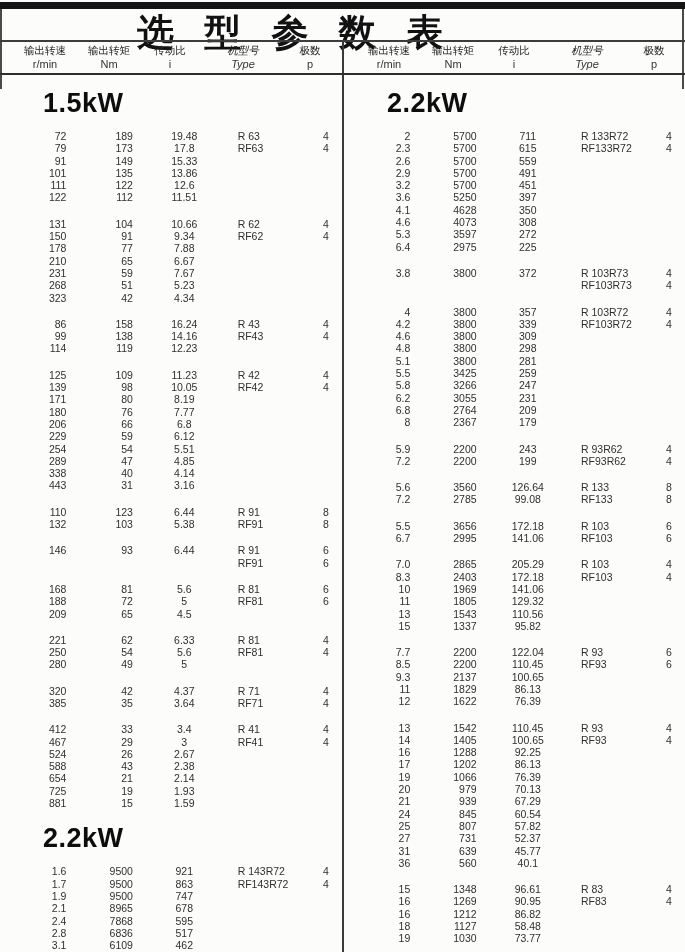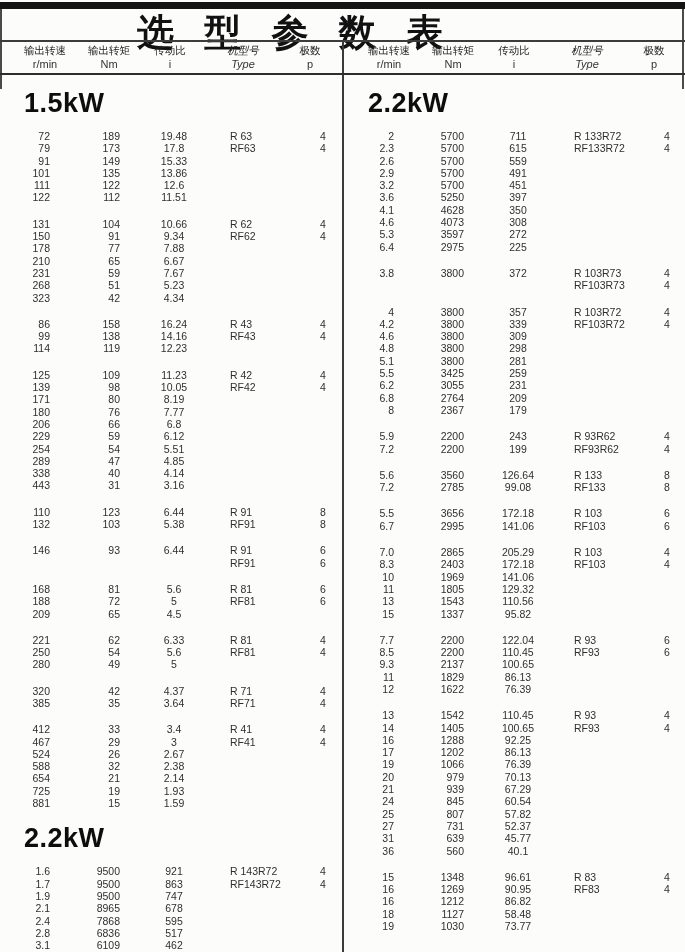--- a/index.html
+++ b/index.html
@@ -28,21 +28,21 @@
   .half{width:342px;position:relative;}
   .half.right-half{border-left:2px solid #3a3a3a;width:341px;}
   .header-band{position:relative;height:33px;}
   .hcell{
     position:absolute;top:2px;transform:translateX(-50%);
     text-align:center;font-size:10.5px;line-height:14px;color:#222;
     white-space:nowrap;
   }
   .hcell .sub{display:block;font-size:11px;color:#333;}
   .h0{left:45px;}.h1{left:109px;}.h2{left:170px;}.h3{left:243px;font-style:italic;}.h4{left:310px;}
-  .half-body{padding-top:0;}
+  .half-body{padding-top:0;padding-left:19px;}
   .section-heading{
     font-size:27px;font-weight:bold;color:#0d0d0d;
     margin:14px 0 9px 24px;letter-spacing:0.5px;
     font-family:"Liberation Sans","DejaVu Sans",sans-serif;
   }
   .section-heading + .group{margin-top:11px;}
   .group{margin-bottom:14px;}
   .row{display:flex;height:12.3px;line-height:12.3px;font-size:10.5px;color:#2f2f2f;}
   .cell{white-space:pre;}
   .c0{width:50px;text-align:right;padding-right:2px;}
@@ -373,21 +373,21 @@
             </div>
             <div class="row">
               <div class="cell c0">524</div>
               <div class="cell c1">26</div>
               <div class="cell c2">2.67</div>
               <div class="cell c3"></div>
               <div class="cell c4"></div>
             </div>
             <div class="row">
               <div class="cell c0">588</div>
-              <div class="cell c1">32</div>
+              <div class="cell c1">43</div>
               <div class="cell c2">2.38</div>
               <div class="cell c3"></div>
               <div class="cell c4"></div>
             </div>
             <div class="row">
               <div class="cell c0">654</div>
               <div class="cell c1">21</div>
               <div class="cell c2">2.14</div>
               <div class="cell c3"></div>
               <div class="cell c4"></div>
@@ -596,20 +596,27 @@
               <div class="cell c4"></div>
             </div>
             <div class="row">
               <div class="cell c0">5.5</div>
               <div class="cell c1">3425</div>
               <div class="cell c2">259</div>
               <div class="cell c3"></div>
               <div class="cell c4"></div>
             </div>
             <div class="row">
+              <div class="cell c0">5.8</div>
+              <div class="cell c1">3266</div>
+              <div class="cell c2">247</div>
+              <div class="cell c3"></div>
+              <div class="cell c4"></div>
+            </div>
+            <div class="row">
               <div class="cell c0">6.2</div>
               <div class="cell c1">3055</div>
               <div class="cell c2">231</div>
               <div class="cell c3"></div>
               <div class="cell c4"></div>
             </div>
             <div class="row">
               <div class="cell c0">6.8</div>
               <div class="cell c1">2764</div>
               <div class="cell c2">209</div>

